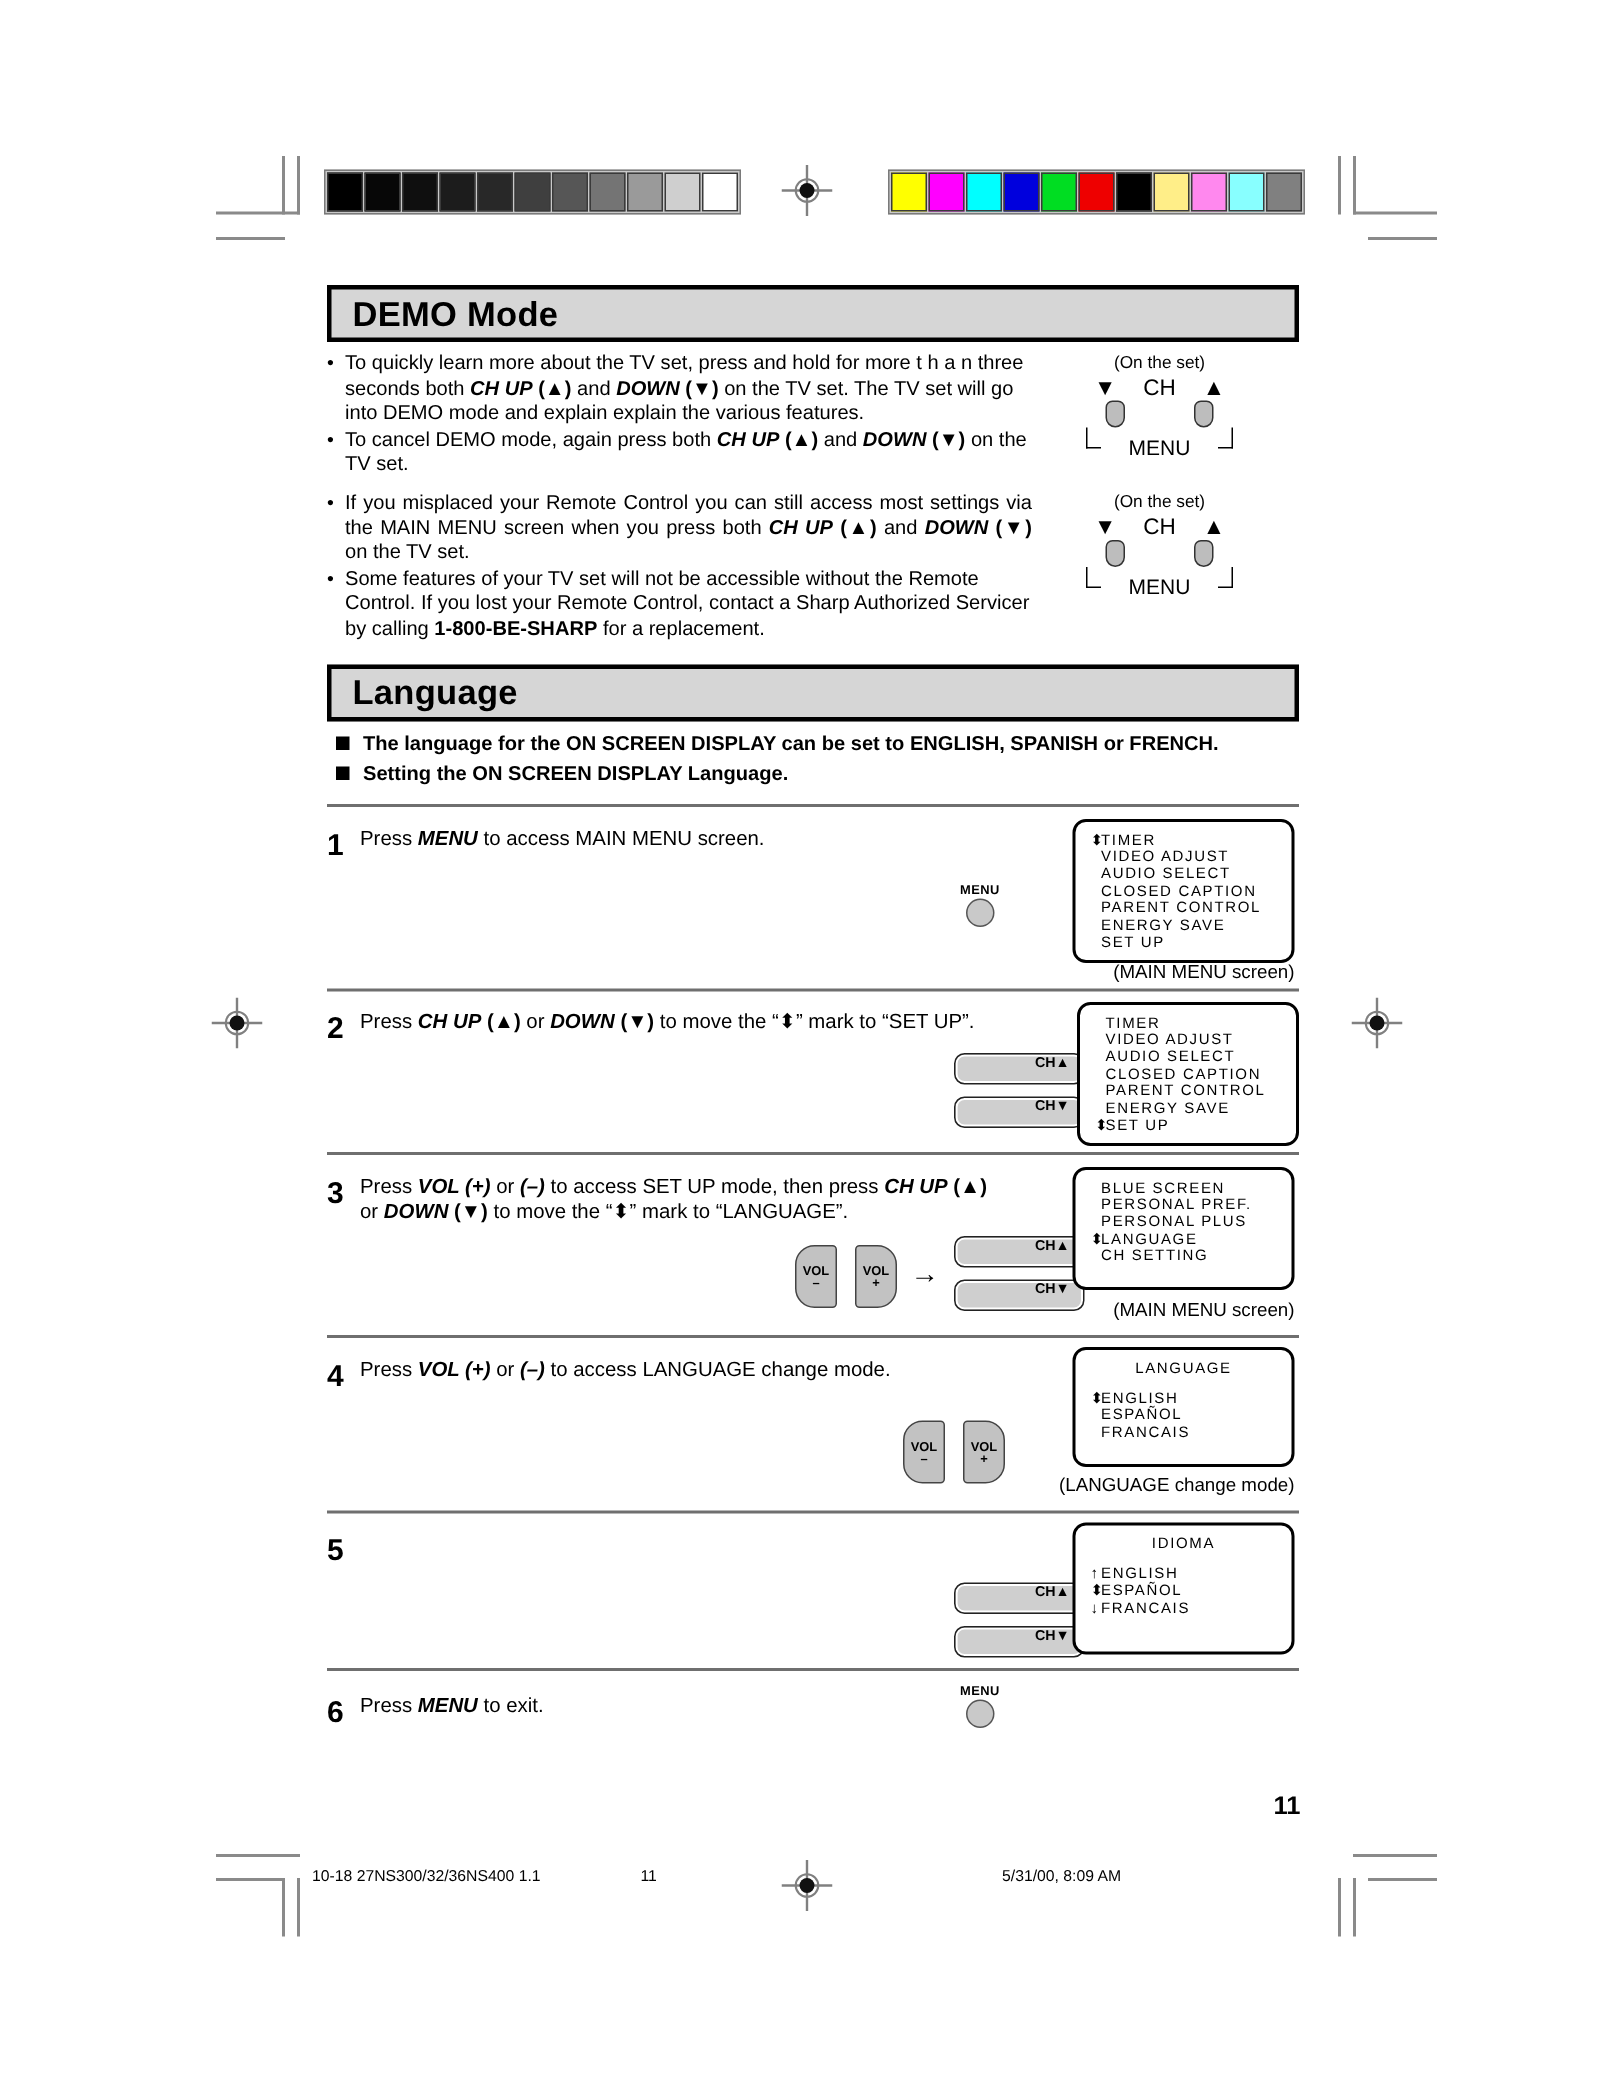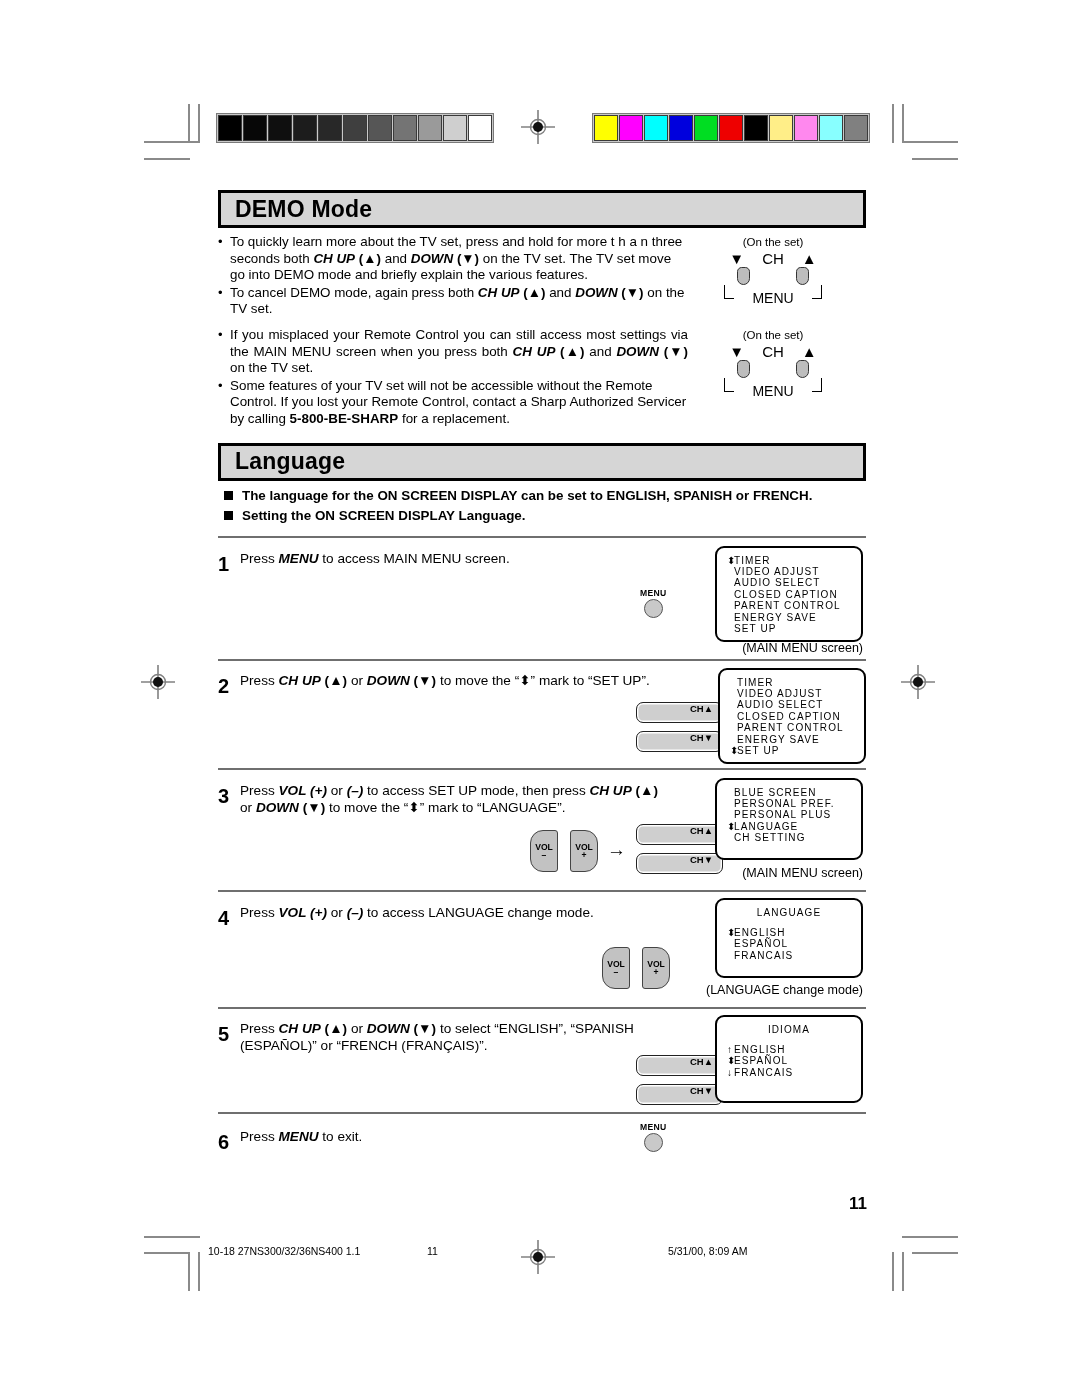--- a/index.html
+++ b/index.html
@@ -230,21 +230,21 @@
 <div id="content">
 
   <div class="band h1">
     <span>DEMO Mode</span>
   </div>
 
   <div class="body-wrap">
     <div class="body-text">
       <div class="bullet-row">
         <div class="dot">•</div>
-        <div class="txt" id="demo-b0"><span>To quickly learn more about the TV set, press and hold for more t h a n three seconds both </span><b class="bi">CH UP</b><b class="bonly"> (▲)</b><span> and </span><b class="bi">DOWN</b><b class="bonly"> (▼)</b><span>  on the TV set. The TV set move go into DEMO mode and briefly explain the various features.</span></div>
+        <div class="txt" id="demo-b0"><span>To quickly learn more about the TV set, press and hold for more t h a n three seconds both </span><b class="bi">CH UP</b><b class="bonly"> (▲)</b><span> and </span><b class="bi">DOWN</b><b class="bonly"> (▼)</b><span>  on the TV set. The TV set will go into DEMO mode and explain explain the various features.</span></div>
       </div>
       <div class="bullet-row">
         <div class="dot">•</div>
         <div class="txt" id="demo-b1"><span>To cancel DEMO mode, again press both </span><b class="bi">CH UP</b><b class="bonly"> (▲)</b><span> and </span><b class="bi">DOWN</b><b class="bonly"> (▼)</b><span> on the TV set.</span></div>
       </div>
     </div>
     <div class="setdiag">
       <div class="cap">(On the set)</div>
       <div class="row1">
         <span>▼</span>
@@ -265,21 +265,21 @@
 
 
   <div class="body-wrap" style="margin-top:8px;">
     <div class="body-text just">
       <div class="bullet-row">
         <div class="dot">•</div>
         <div class="txt just-inner" id="mm-b0" style="text-align:justify;"><span>If you misplaced your Remote Control you can still access most settings via the MAIN MENU screen when you press both </span><b class="bi">CH UP</b><b class="bonly"> (▲)</b><span> and </span><b class="bi">DOWN</b><b class="bonly"> (▼)</b><span>  on the TV set.</span></div>
       </div>
       <div class="bullet-row">
         <div class="dot">•</div>
-        <div class="txt" id="mm-b1"><span>Some features of your TV set will not be accessible without the Remote Control.  If you lost your Remote Control, contact a Sharp Authorized Servicer by calling </span><b class="bonly">5-800-BE-SHARP</b><span> for a replacement.</span></div>
+        <div class="txt" id="mm-b1"><span>Some features of your TV set will not be accessible without the Remote Control.  If you lost your Remote Control, contact a Sharp Authorized Servicer by calling </span><b class="bonly">1-800-BE-SHARP</b><span> for a replacement.</span></div>
       </div>
     </div>
     <div class="setdiag">
       <div class="cap">(On the set)</div>
       <div class="row1">
         <span>▼</span>
         <span class="ch">CH</span>
         <span>▲</span>
       </div>
       <div class="row2">
@@ -406,21 +406,20 @@
         </div>
       <div class="osd-caption" style="left:460px;top:79px;width:163px;">(LANGUAGE change mode)</div>
     </div>
   </div>
 
   <hr class="rule" style="margin-top:3px;">
 
   <div class="step" style="margin-top:11px;height:90px;">
     <div class="num">5</div>
     <div class="stepbody">
-      <div class="steptext" id="st4" style="width:410px;"><span>Press </span><b class="bi">CH UP</b><b class="bonly"> (▲)</b><span> or </span><b class="bi">DOWN</b><b class="bonly"> (▼)</b><span> to select “ENGLISH”, “SPANISH (ESPAÑOL)” or “FRENCH (FRANÇAIS)”.</span></div>
       <div class="key-ch" style="left:396px;top:35px;">
         <span>CH▲</span>
       </div>
       <div class="key-ch" style="left:396px;top:64px;">
         <span>CH▼</span>
       </div>
       <div class="osd" id="osd4" style="left:475px;top:-5px;width:148px;height:88px;">
           <div style="text-align: center; margin-bottom: 9px; padding-right: 10px;">IDIOMA</div>
           <div><span class="mk">↑</span><span>ENGLISH</span></div>
           <div><span class="mk">⬍</span><span>ESPAÑOL</span></div>

